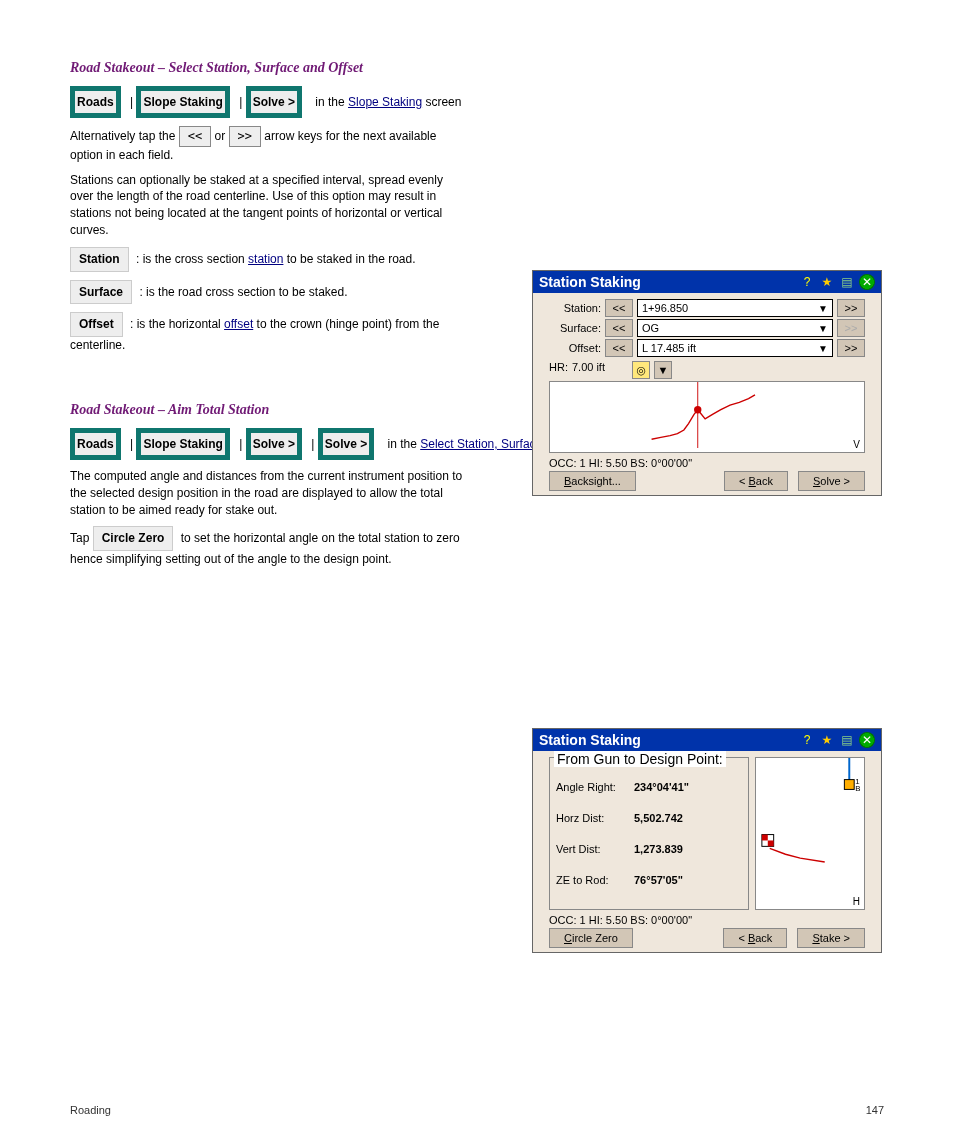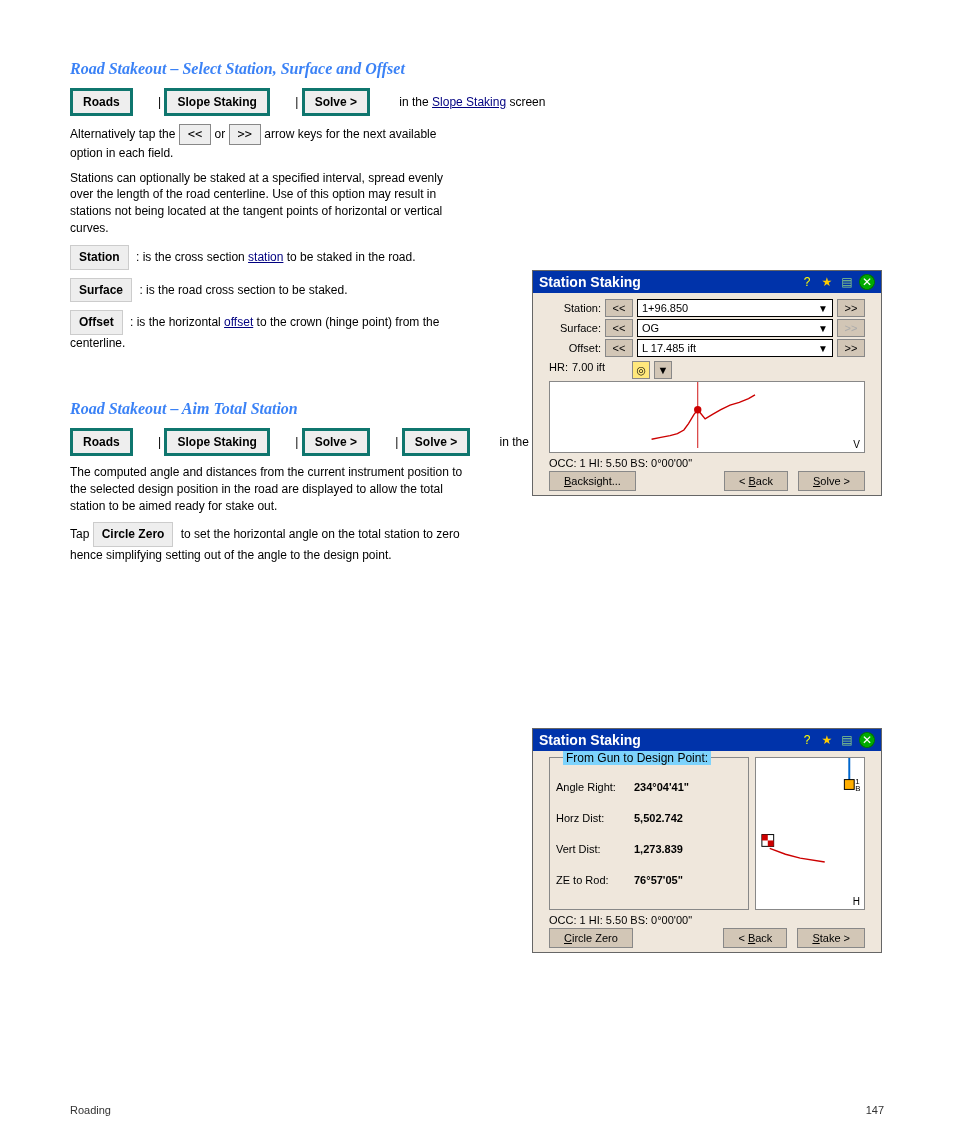--- a/index.html
+++ b/index.html
@@ -1,21 +1,21 @@
 <!DOCTYPE html>
 <html><head>
 <meta charset="utf-8">
 <style>
   * { box-sizing: border-box; }
   body { margin: 0; padding: 0; font-family: Arial, Helvetica, sans-serif; font-size: 12px; background: #fff; color: #000; width: 954px; }
   .page { position: relative; width: 954px; height: 1146px; padding: 60px 70px 40px 70px; }
 
-  h2.section-title { font-family: "Times New Roman", serif; font-size: 16px; font-style: italic; font-weight: bold; color: #3b82f6; margin: 0 0 10px 0; }
+  h2.section-title { font-family: "Times New Roman", serif; font-size: 14px; font-style: italic; font-weight: bold; color: #701a75; margin: 0 0 10px 0; }
   .breadcrumb { margin-bottom: 6px; }
-  .breadcrumb .crumb { display: inline-block; background: #eee; border: 3px solid #0f766e; padding: 4px 10px; margin-right: 22px; font-weight: bold; }
+  .breadcrumb .crumb { display: inline-block; background: #eee; border: 5px solid #0f766e; padding: 4px 2px; margin-right: 6px; font-weight: bold; }
   .afterpath { display:inline; margin-left:4px; }
   .crossref { color: #000080; text-decoration: underline; }
   .ghostbtn { display: inline-block; background: #eee; border: 1px solid #888; padding: 1px 8px; font-family: monospace; }
   .label-box { display:inline-block; background:#eee; border:1px solid #ccc; padding:3px 8px; font-weight:bold; margin-right:4px; }
   p.para { margin: 8px 0; line-height: 1.4; }
   p.para + p.para { margin-top: 6px; }
 
   
   .win { position: absolute; right: 72px; width: 350px; background: #fff; border: 1px solid #666; font-size: 11px; }
   .win .titlebar { background: #0033aa; color: #fff; padding: 3px 6px; display:flex; align-items:flex-start; justify-content:space-between; }
@@ -39,21 +39,21 @@
   .btnbar { display:flex; gap:10px; margin-top:0; }
   .btnbar .spacer { flex:1; }
   .wbtn { background:#d2c6b6; border:1px solid #888; padding:3px 14px; }
   .wbtn .ul { text-decoration: underline; }
 
   .win2-info { padding:2px 0; }
   .win2-info .line { margin:2px 0; }
   .win2-info b { font-weight:bold; }
   .gp-wrap { display:flex; gap:6px; margin-top:2px; }
   .gp-left { flex:1; border:1px solid #888; border-top:1px solid #888; padding:4px 6px; position:relative; }
-  .gp-left .legend { position:absolute; top:-7px; left:13px; background:#7dd3fc; padding:0 3px; font-size:12px; }
+  .gp-left .legend { position:absolute; top:-7px; left:4px; background:#ffffff; padding:0 3px; font-size:14px; }
   .gp-left .kv { display:flex; margin:19px 0; }
   .gp-left .kv .k { flex:0 0 78px; }
   .gp-left .kv .v { font-weight:bold; }
   .gp-right { flex:0 0 110px; background:#fff; border:1px solid #888; position:relative; }
   .gp-right .hlab { position:absolute; right:4px; bottom:2px; font-size:10px; }
 
   .footer { position:absolute; bottom:30px; left:70px; right:70px; display:flex; justify-content:space-between; font-size:11px; color:#333; }
   .leftcol { width: 395px; }
 </style>
 </head>

